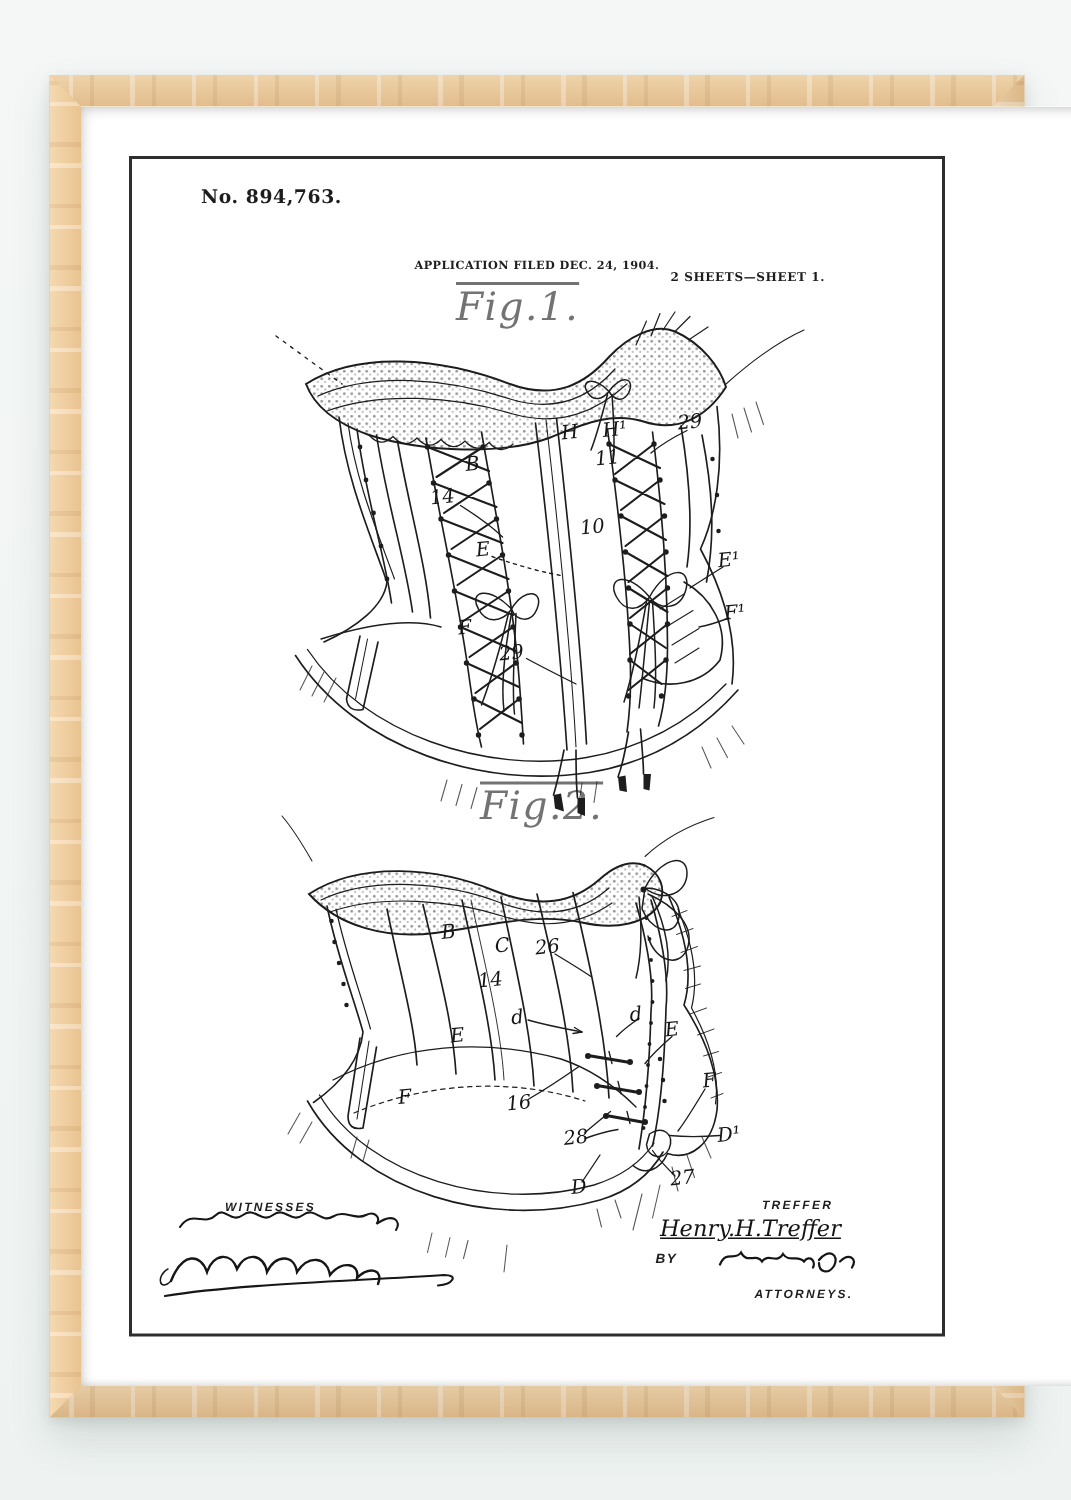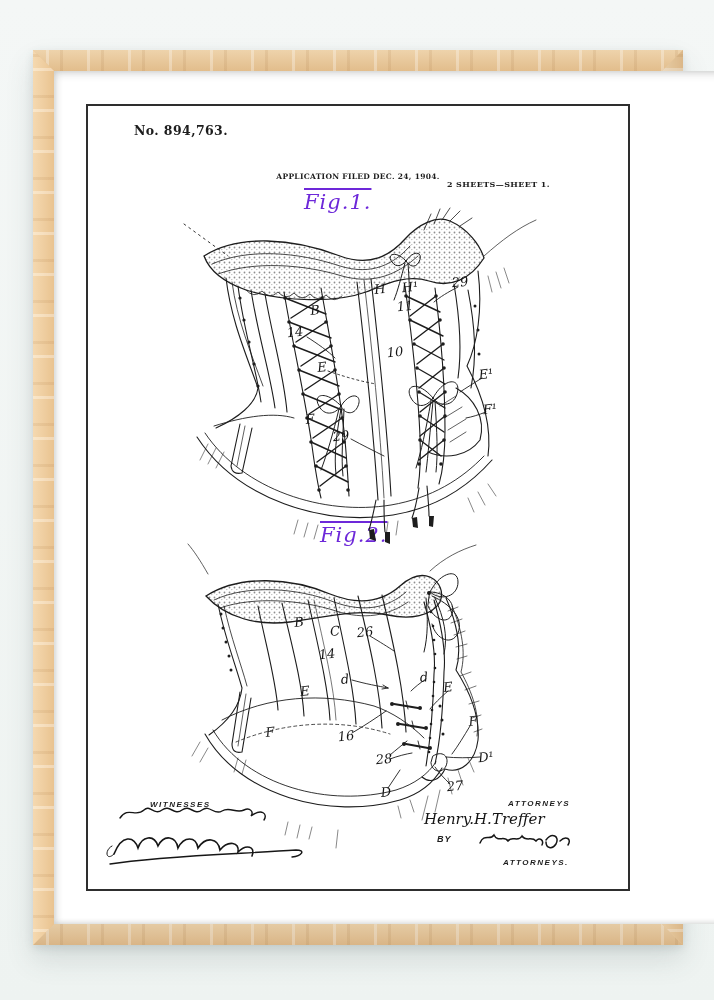--- a/index.html
+++ b/index.html
@@ -39,21 +39,21 @@
     border:2px solid #2e2e2e;background:#fff;
   }
   .h-serif{font-family:"DejaVu Serif","Liberation Serif",serif;font-weight:bold;color:#1d1d1d;position:absolute;white-space:nowrap;}
   .num-line{font-size:12.5px;letter-spacing:.4px;}
   .name-line{font-size:12px;width:100%;text-align:center;left:0;}
   .title-line{font-size:11.5px;width:100%;text-align:center;left:0;letter-spacing:.5px;}
   .app-line{font-size:7.5px;width:100%;text-align:center;left:0;letter-spacing:.3px;}
   .sheet-line{font-size:8px;letter-spacing:.4px;}
   .figcap{
     position:absolute;font-family:"DejaVu Serif","Liberation Serif",serif;font-style:italic;
-    font-size:21px;color:#6d28d9;letter-spacing:1px;text-decoration:overline;white-space:nowrap;
+    font-size:26px;color:#737373;letter-spacing:1px;text-decoration:overline;white-space:nowrap;
   }
   .plabel{
     position:absolute;font-family:"DejaVu Serif","Liberation Serif",serif;font-style:italic;
     font-size:13px;color:#151515;transform:translate(-50%,-50%) rotate(-6deg);white-space:nowrap;
   }
   .foot{position:absolute;color:#1d1d1d;white-space:nowrap;font-style:italic;}
   .foot.small{font-size:8px;letter-spacing:1.5px;font-weight:bold;}
   .foot.by{font-size:9px;letter-spacing:1px;font-weight:bold;}
   .inv-name{position:absolute;font-family:"DejaVu Serif","Liberation Serif",serif;font-style:italic;font-size:15px;color:#141414;white-space:nowrap;}
   svg.art{position:absolute;left:0;top:0;}
@@ -352,20 +352,20 @@
           <span class="plabel" style="left: 182px; top: 626px;">F</span>
           <span class="plabel" style="left: 258px; top: 630px;">16</span>
           <span class="plabel" style="left: 385px; top: 615px;">F</span>
           <span class="plabel" style="left: 398px; top: 651px;">D¹</span>
           <span class="plabel" style="left: 296px; top: 653px;">28</span>
           <span class="plabel" style="left: 298px; top: 686px;">D</span>
           <span class="plabel" style="left: 367px; top: 680px;">27</span>
         </div>
 
       <span class="foot small" style="left:62px;top:694px;">WITNESSES</span>
-      <span class="foot small" style="left:420px;top:693px;">ATTORNEYS</span>
-      <span class="inv-name" style="left:336px;top:704px;">Henry.H.Treffer</span>
+      <span class="foot small" style="left:420px;top:693px;">TREFFER</span>
+      <span class="inv-name" style="left:352px;top:704px;text-decoration:underline;">Henry.H.Treffer</span>
       <span class="foot by" style="left:349px;top:728px;">BY</span>
       <span class="foot small" style="left:415px;top:752px;">ATTORNEYS.</span>
 
     </div>
   </div>
 </div>
 
 </body></html>

